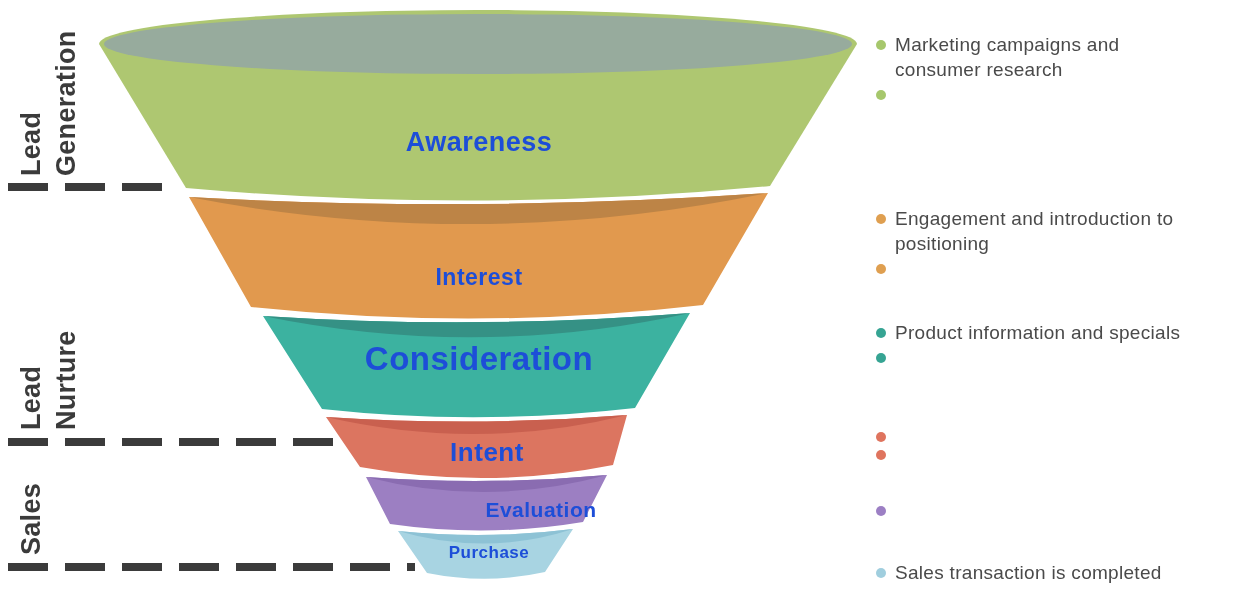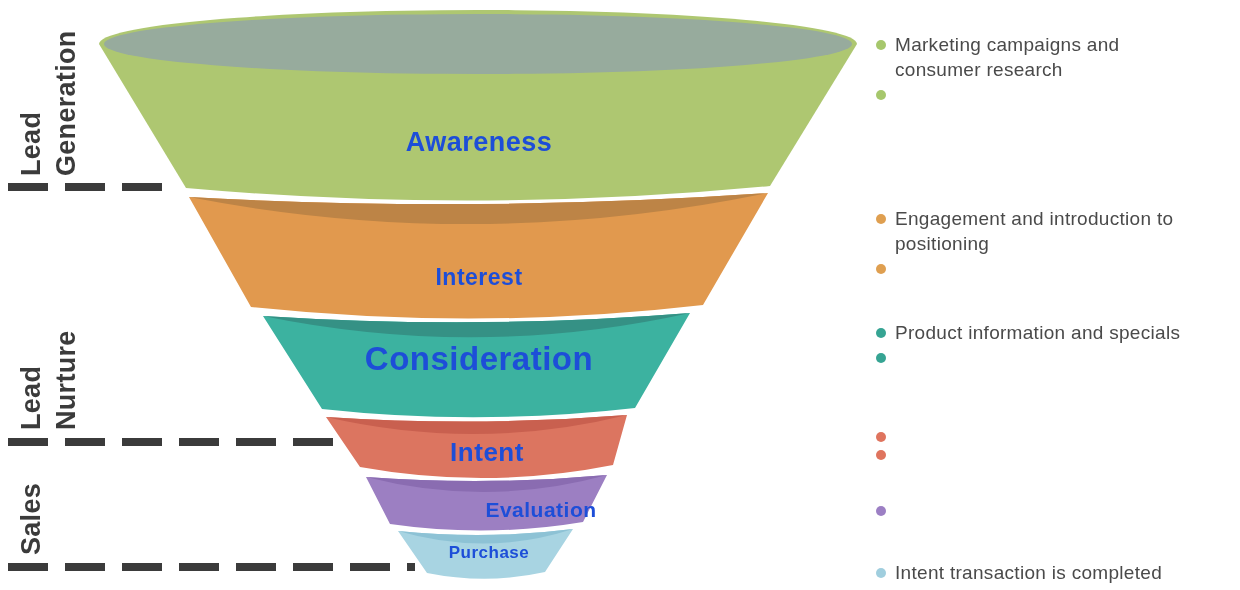--- a/index.html
+++ b/index.html
@@ -137,15 +137,15 @@
 
 <div class="bullet-group bg-5">
   <div class="bullet-item">
     <span class="bullet-dot" style="background: rgb(156, 127, 196);"></span>
   </div>
 </div>
 
 <div class="bullet-group bg-6">
   <div class="bullet-item">
     <span class="bullet-dot" style="background: rgb(160, 206, 222);"></span>
-    <span class="bullet-text">Intent transaction is completed</span>
+    <span class="bullet-text">Sales transaction is completed</span>
   </div>
 </div>
 
 </body></html>

